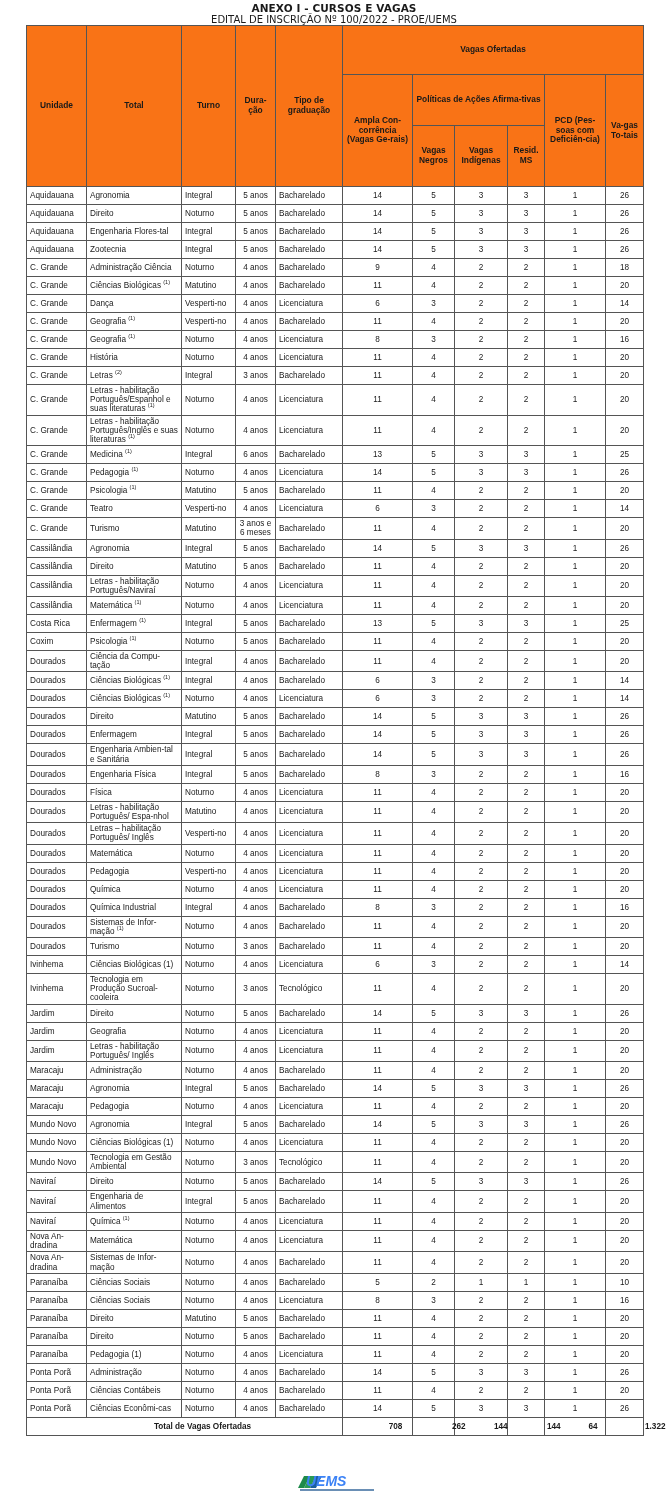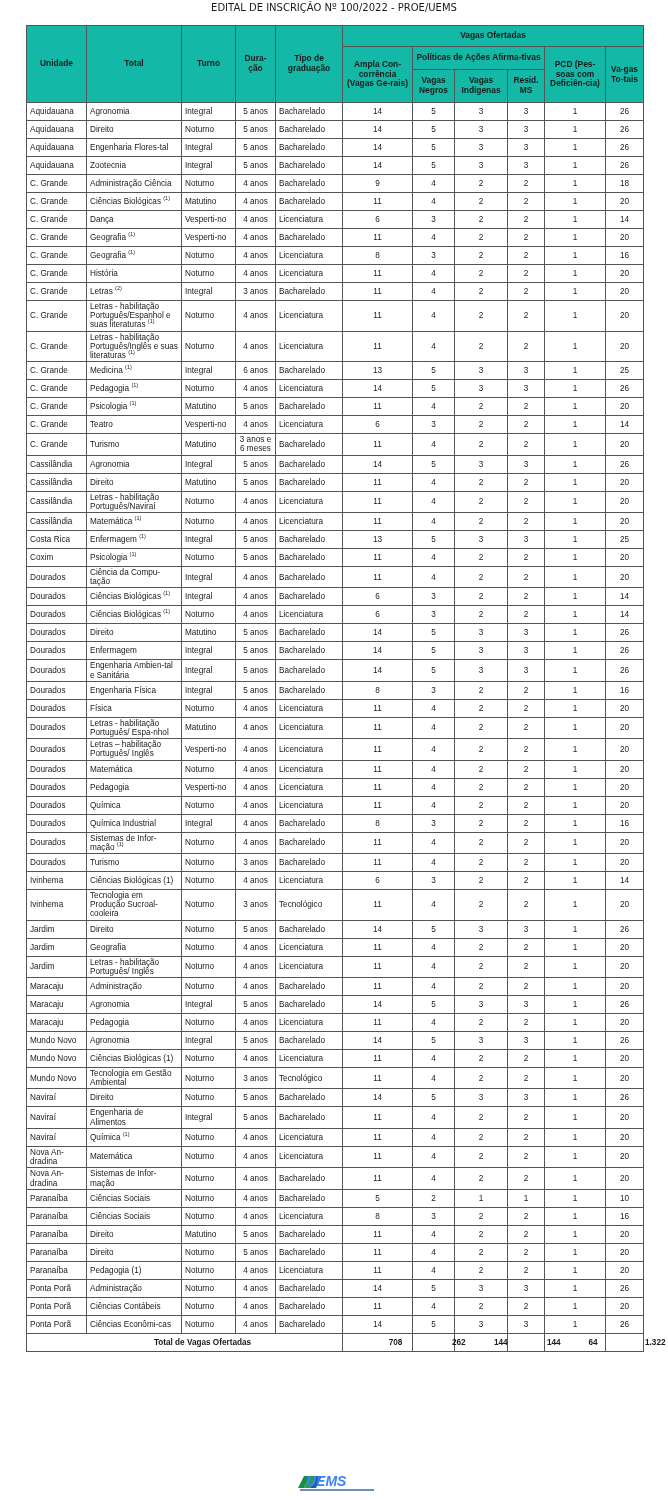--- a/index.html
+++ b/index.html
@@ -3,38 +3,39 @@
 <meta charset="utf-8">
 <style>
   html, body { margin: 0; padding: 0; background: #ffffff; }
   body { width: 668px; height: 1500px; position: relative; overflow: hidden;
          font-family: "Liberation Sans", sans-serif; color: #1a1a1a; }
   .title-block { text-align: center; padding-top: 2px; }
   .title { font-family: "DejaVu Sans", sans-serif; font-weight: bold; font-size: 10.5px; line-height: 12px; letter-spacing: 0.1px; }
   .subtitle { font-family: "DejaVu Sans", sans-serif; font-size: 10px; line-height: 11px; }
   table { position: absolute; left: 26px; top: 25px; width: 617px; border-collapse: collapse; table-layout: fixed; }
   th, td { border: 1px solid #555; font-size: 8.2px; line-height: 9.2px; padding: 1px 3px; vertical-align: middle; }
-  th { background: #14b8a6; font-weight: bold; font-family: "Liberation Sans", sans-serif; font-size: 8.4px; line-height: 9.6px; padding: 1px 2px; }
+  th { background: #f97316; font-weight: bold; font-family: "Liberation Sans", sans-serif; font-size: 8.4px; line-height: 9.6px; padding: 15px 2px; }
   thead tr.h1 th { height: 18px; }
   thead tr.h2 th { height: 20px; }
   thead tr.h3 th { height: 30px; }
   td { height: 15px; }
   td.num { text-align: center; }
   td.dur { text-align: center; padding: 1px 1px; }
   sup { font-size: 5.5px; vertical-align: 4px; line-height: 0; }
   tr.total td { font-weight: bold; text-align: center; height: 15px; padding-left: 39px; }
   tbody tr { border-top: 1.5px solid #555; }
   .logo { position: absolute; left: 298px; top: 1474px; width: 80px; height: 20px; }
   .logo-text { position: absolute; left: 8px; top: 0px; font-family: "Liberation Sans", sans-serif; font-weight: bold; font-style: italic; color: #3b82f6; font-size: 14px; line-height: 14px; }
   .logo-sub { position: absolute; left: 2px; top: 15px; width: 74px; height: 2px; background: #6a8fb5; }
 </style>
 </head>
 <body>
 
 <div class="title-block">
+  <div class="title">ANEXO I - CURSOS E VAGAS</div>
   <div class="subtitle">EDITAL DE INSCRIÇÃO Nº 100/2022 - PROE/UEMS</div>
 </div>
 
 <table>
   <colgroup>
     <col style="width:60px">
       <col style="width:95px">
       <col style="width:54px">
       <col style="width:40px">
       <col style="width:67px">

